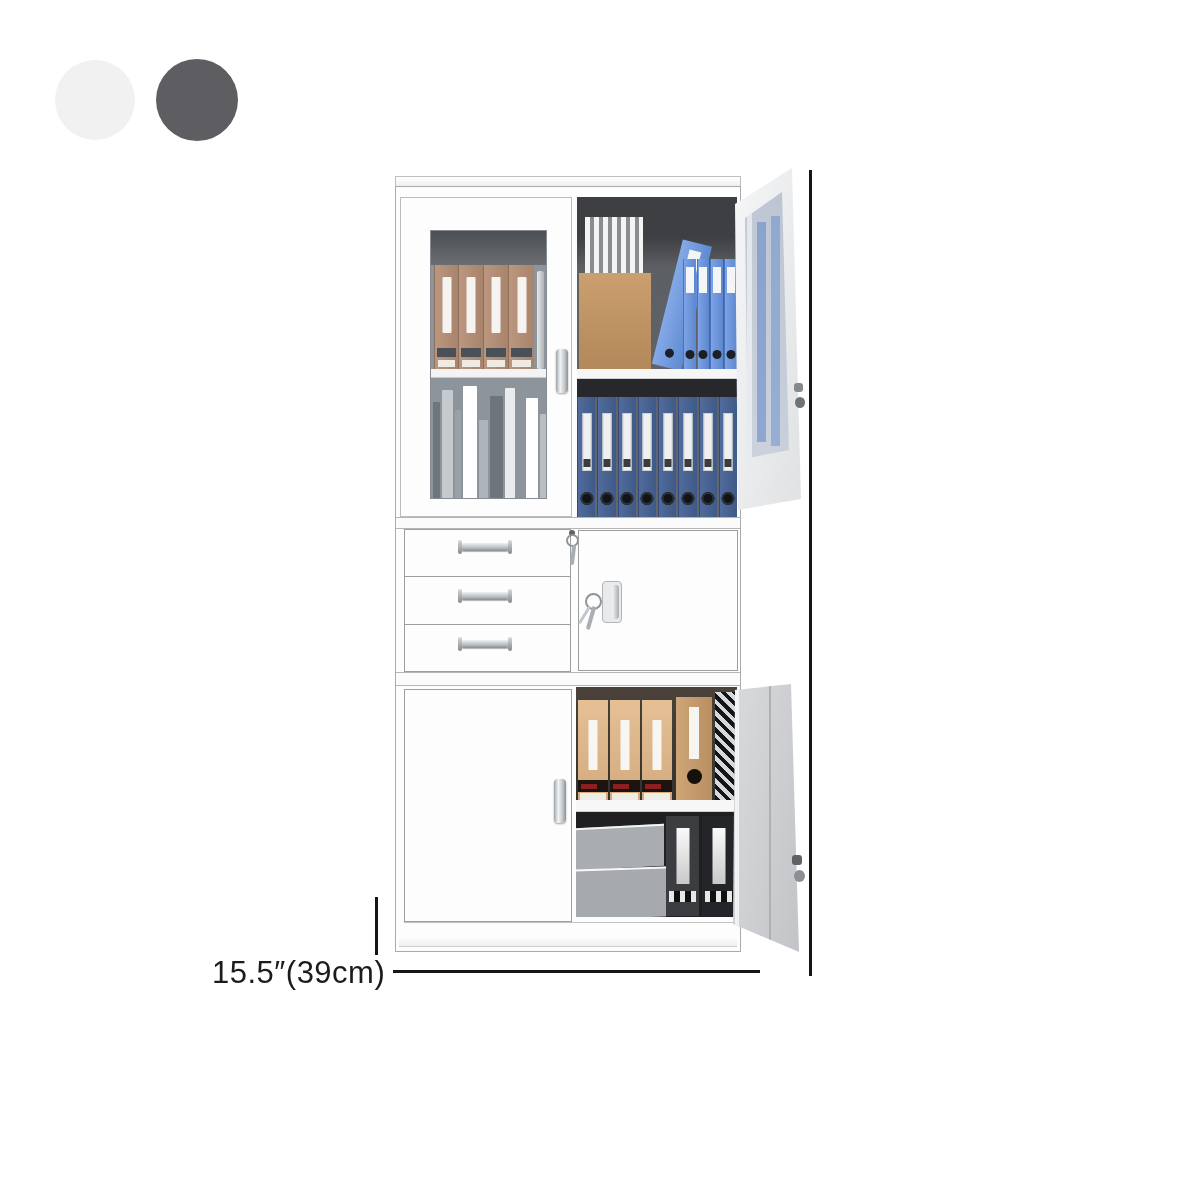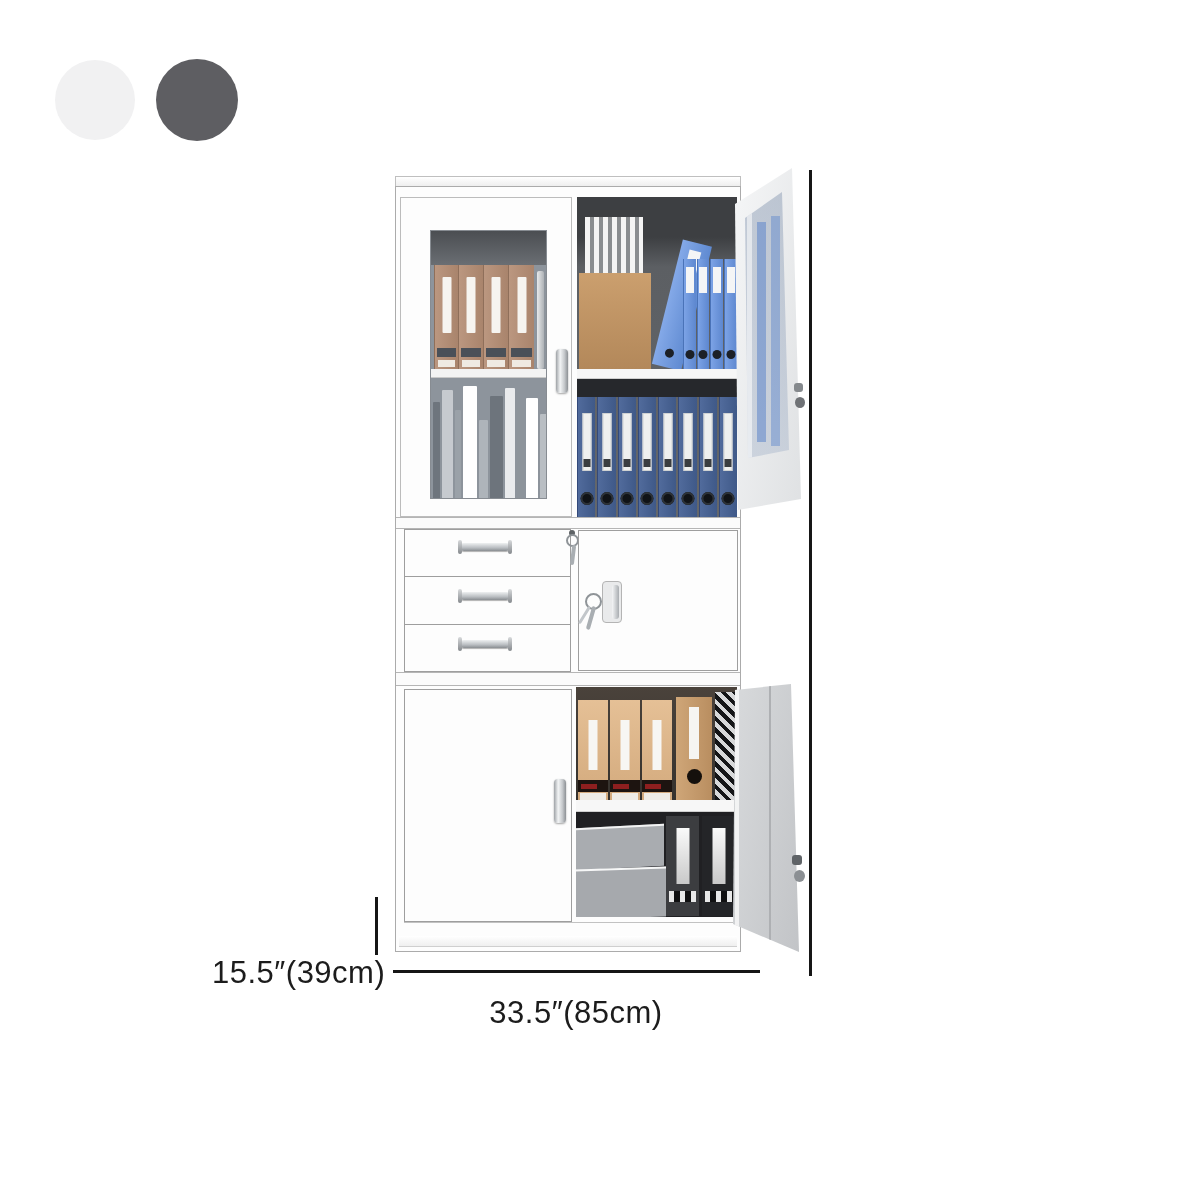--- a/index.html
+++ b/index.html
@@ -276,15 +276,14 @@
     <div class="knob" style="left:794px;top:870px;width:11px;height:12px;border-radius:50%;background:#8b8f93;"></div>
 
   </div>
 
   <div class="dim-line" style="left:809px;top:170px;width:3px;height:806px;"></div>
 
   <div class="dim-line" style="left:375px;top:897px;width:3px;height:58px;"></div>
   <div class="dim-label" style="left:212px;top:911px;width:150px;text-align:right;margin-top:44px;">15.5″(39cm)</div>
 
   <div class="dim-line" style="left:393px;top:970px;width:367px;height:3px;"></div>
-  <div class="dim-label" style="left:476px;top:995px;width:200px;text-align:center;">33.5″(85cm)</div>
 
 </div>
 
 </body></html>

